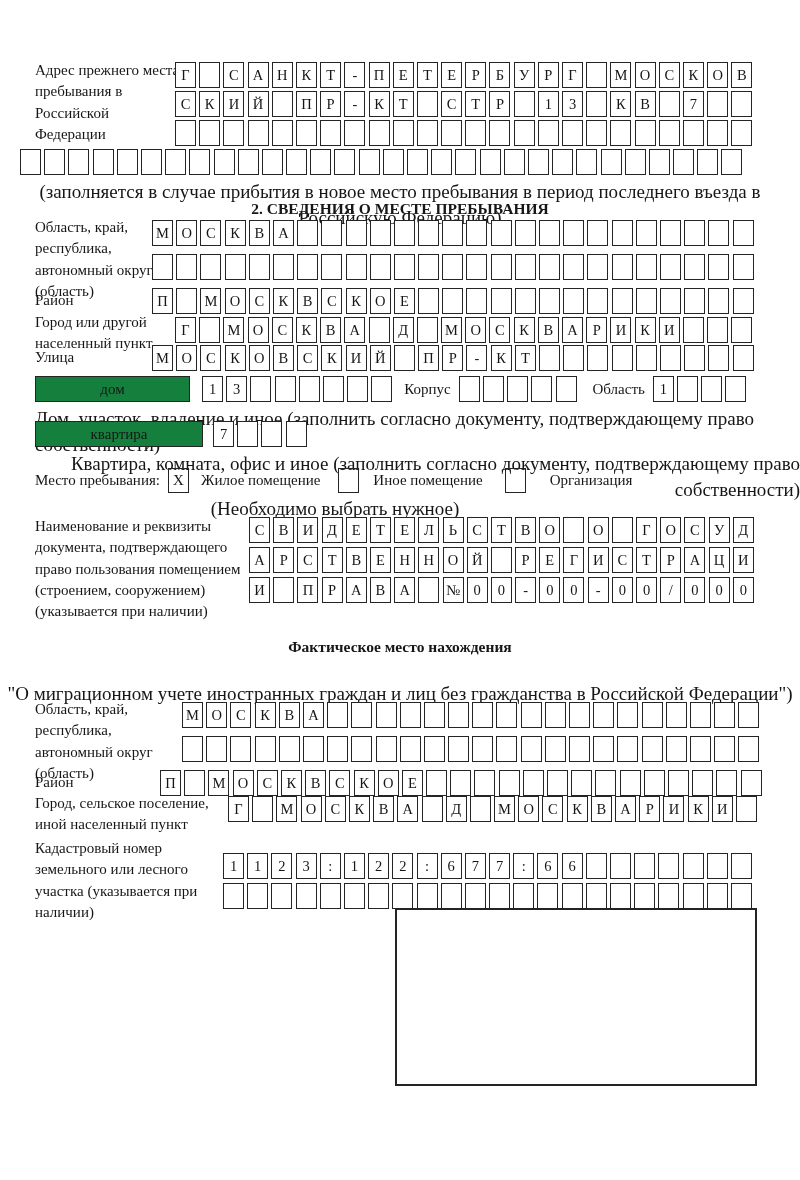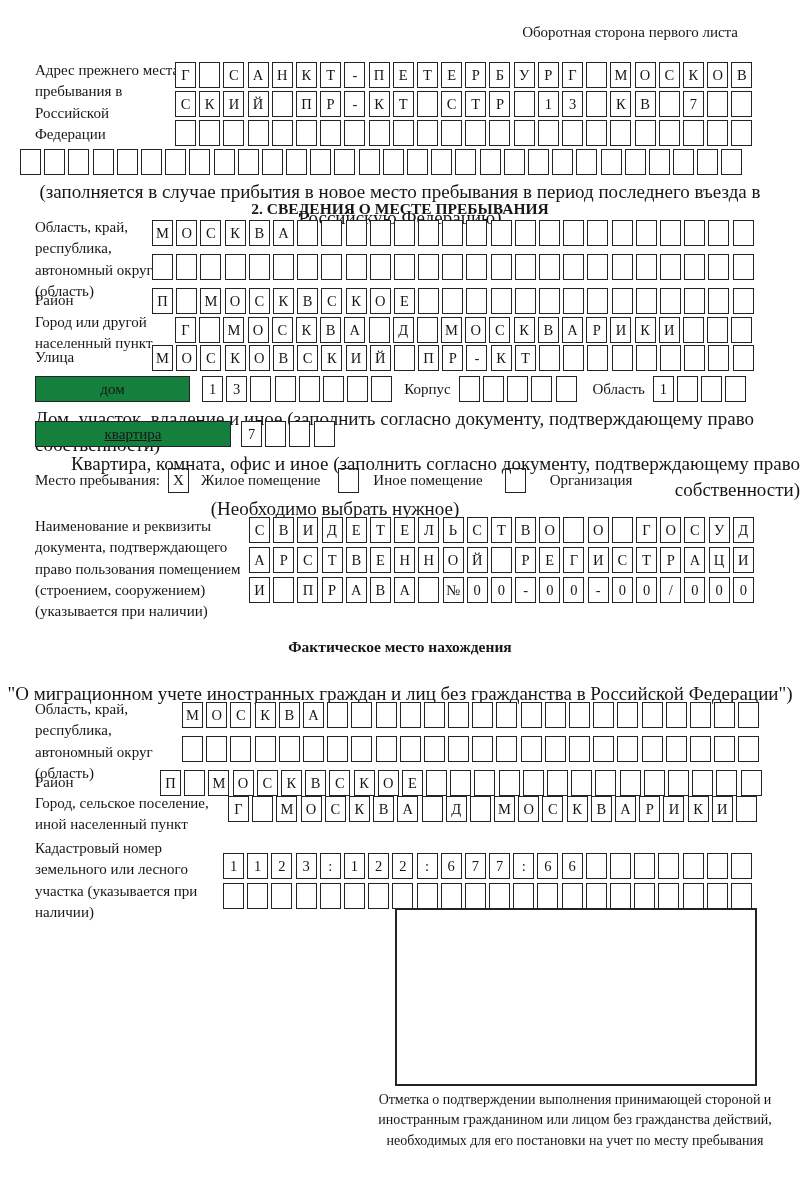--- a/index.html
+++ b/index.html
@@ -20,21 +20,20 @@
             display:inline-flex;align-items:center;justify-content:center;font-size:15px;flex:0 0 auto;}
   .inl-label{font-size:15px;flex:0 0 auto;}
   .stamp-box{position:absolute;border:2px solid #242424;background:#fff;}.ml8{margin-left:8px}.ml10{margin-left:10px}.ml12{margin-left:12px}
   .ml14{margin-left:14px}.ml16{margin-left:16px}.ml18{margin-left:18px}.ml22{margin-left:22px}.ml24{margin-left:24px}
 </style>
 </head>
 <body>
 
 <div class="page">
 
-  <div class="label" style="top:22px;right:62px;">Оборотная сторона первого листа</div>
 
   <div class="label" style="left:35px;top:60px;width:148px;">Адрес прежнего места пребывания в Российской Федерации</div>
   <div class="cells" style="left:175px;top:62px;">
       <div class="cell">Г</div>
       <div class="cell"></div>
       <div class="cell">С</div>
       <div class="cell">А</div>
       <div class="cell">Н</div>
       <div class="cell">К</div>
       <div class="cell">Т</div>
@@ -310,21 +309,21 @@
     <div class="cells-inline ml8">
         <div class="cell">1</div>
         <div class="cell"></div>
         <div class="cell"></div>
         <div class="cell"></div>
       </div>
   </div>
   <div class="caption" style="left:35px;top:406px;">Дом, участок, владение и иное (заполнить согласно документу, подтверждающему право собственности)</div>
 
   <div class="hrow" style="left:35px;top:421px;">
-    <div class="widebox" style="width:196px;text-decoration:underline;">квартира</div>
+    <div class="widebox" style="width:168px;">квартира</div>
     <div class="cells-inline ml10">
         <div class="cell">7</div>
         <div class="cell"></div>
         <div class="cell"></div>
         <div class="cell"></div>
       </div>
   </div>
   <div class="caption" style="left:35px;top:451px;text-align:right;">Квартира, комната, офис и иное (заполнить согласно документу, подтверждающему право собственности)</div>
 
   <div class="hrow" style="left:35px;top:468px;">
@@ -565,15 +564,14 @@
       <div class="cell"></div>
       <div class="cell"></div>
       <div class="cell"></div>
       <div class="cell"></div>
       <div class="cell"></div>
       <div class="cell"></div>
       <div class="cell"></div>
     </div>
 
   <div class="stamp-box" style="left:395px;top:908px;width:358px;height:174px;"></div>
-  <div class="caption center" style="left:372px;top:1090px;width:406px;font-size:14px;line-height:1.45;">Отметка о подтверждении выполнения принимающей стороной и иностранным гражданином или лицом без гражданства действий, необходимых для его постановки на учет по месту пребывания</div>
 
 </div>
 
 </body></html>

